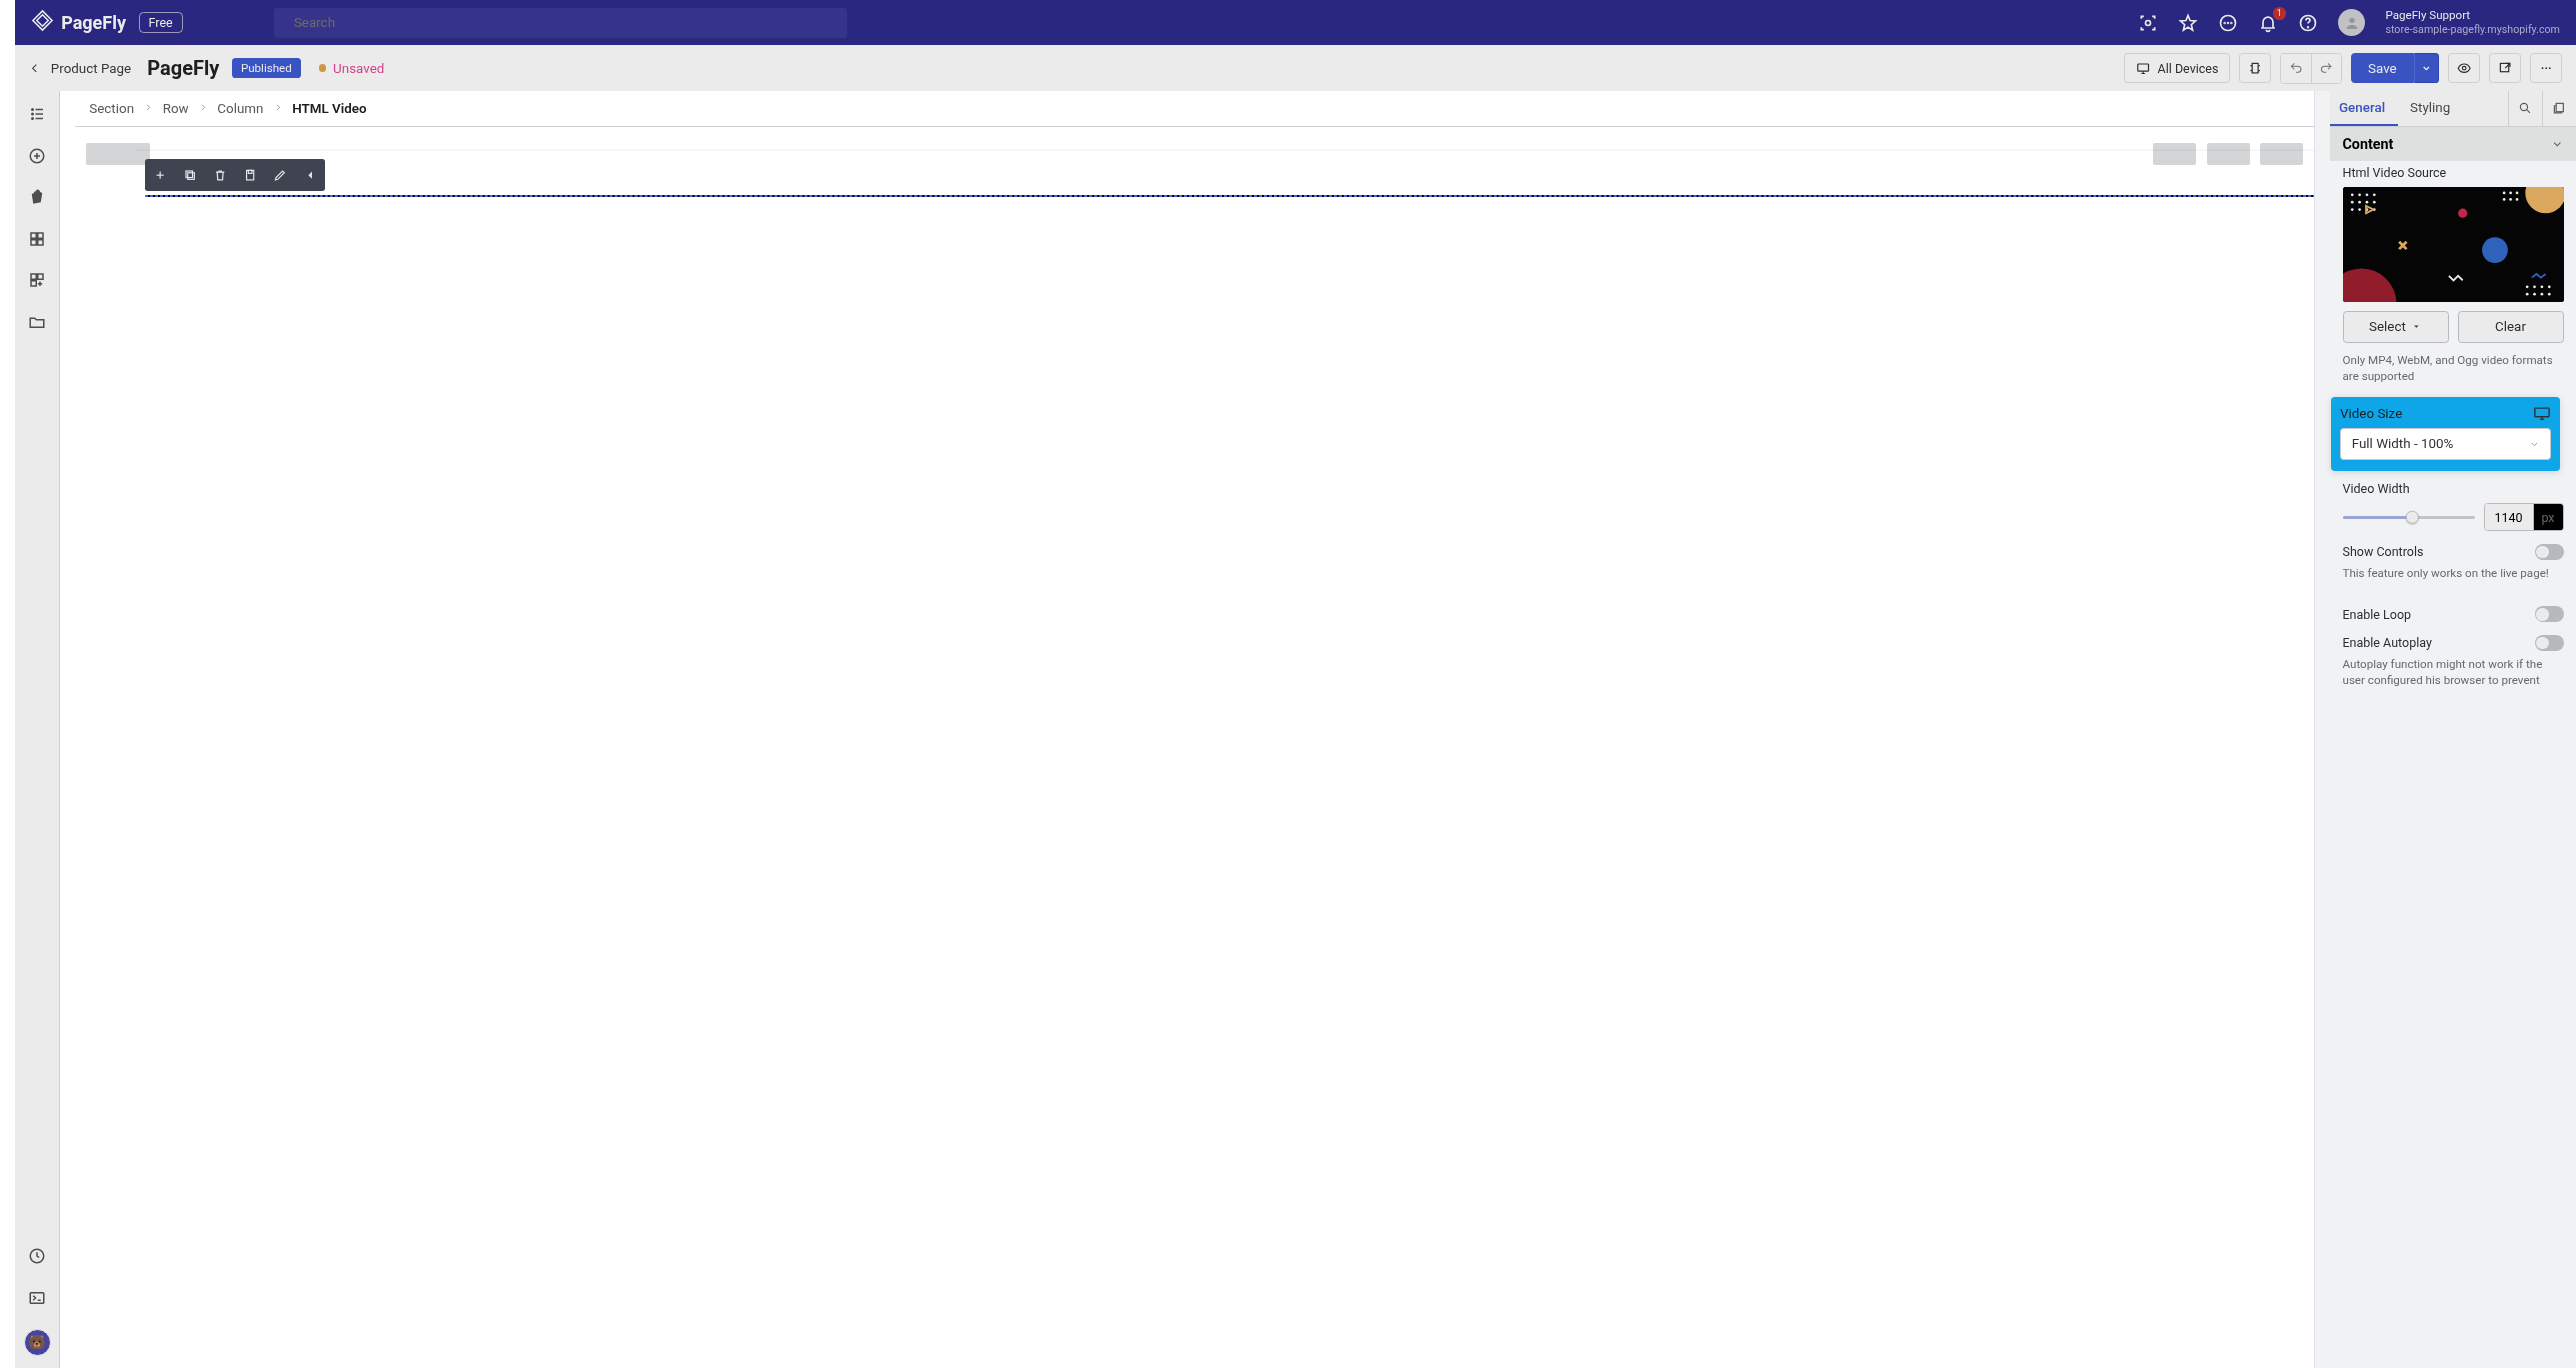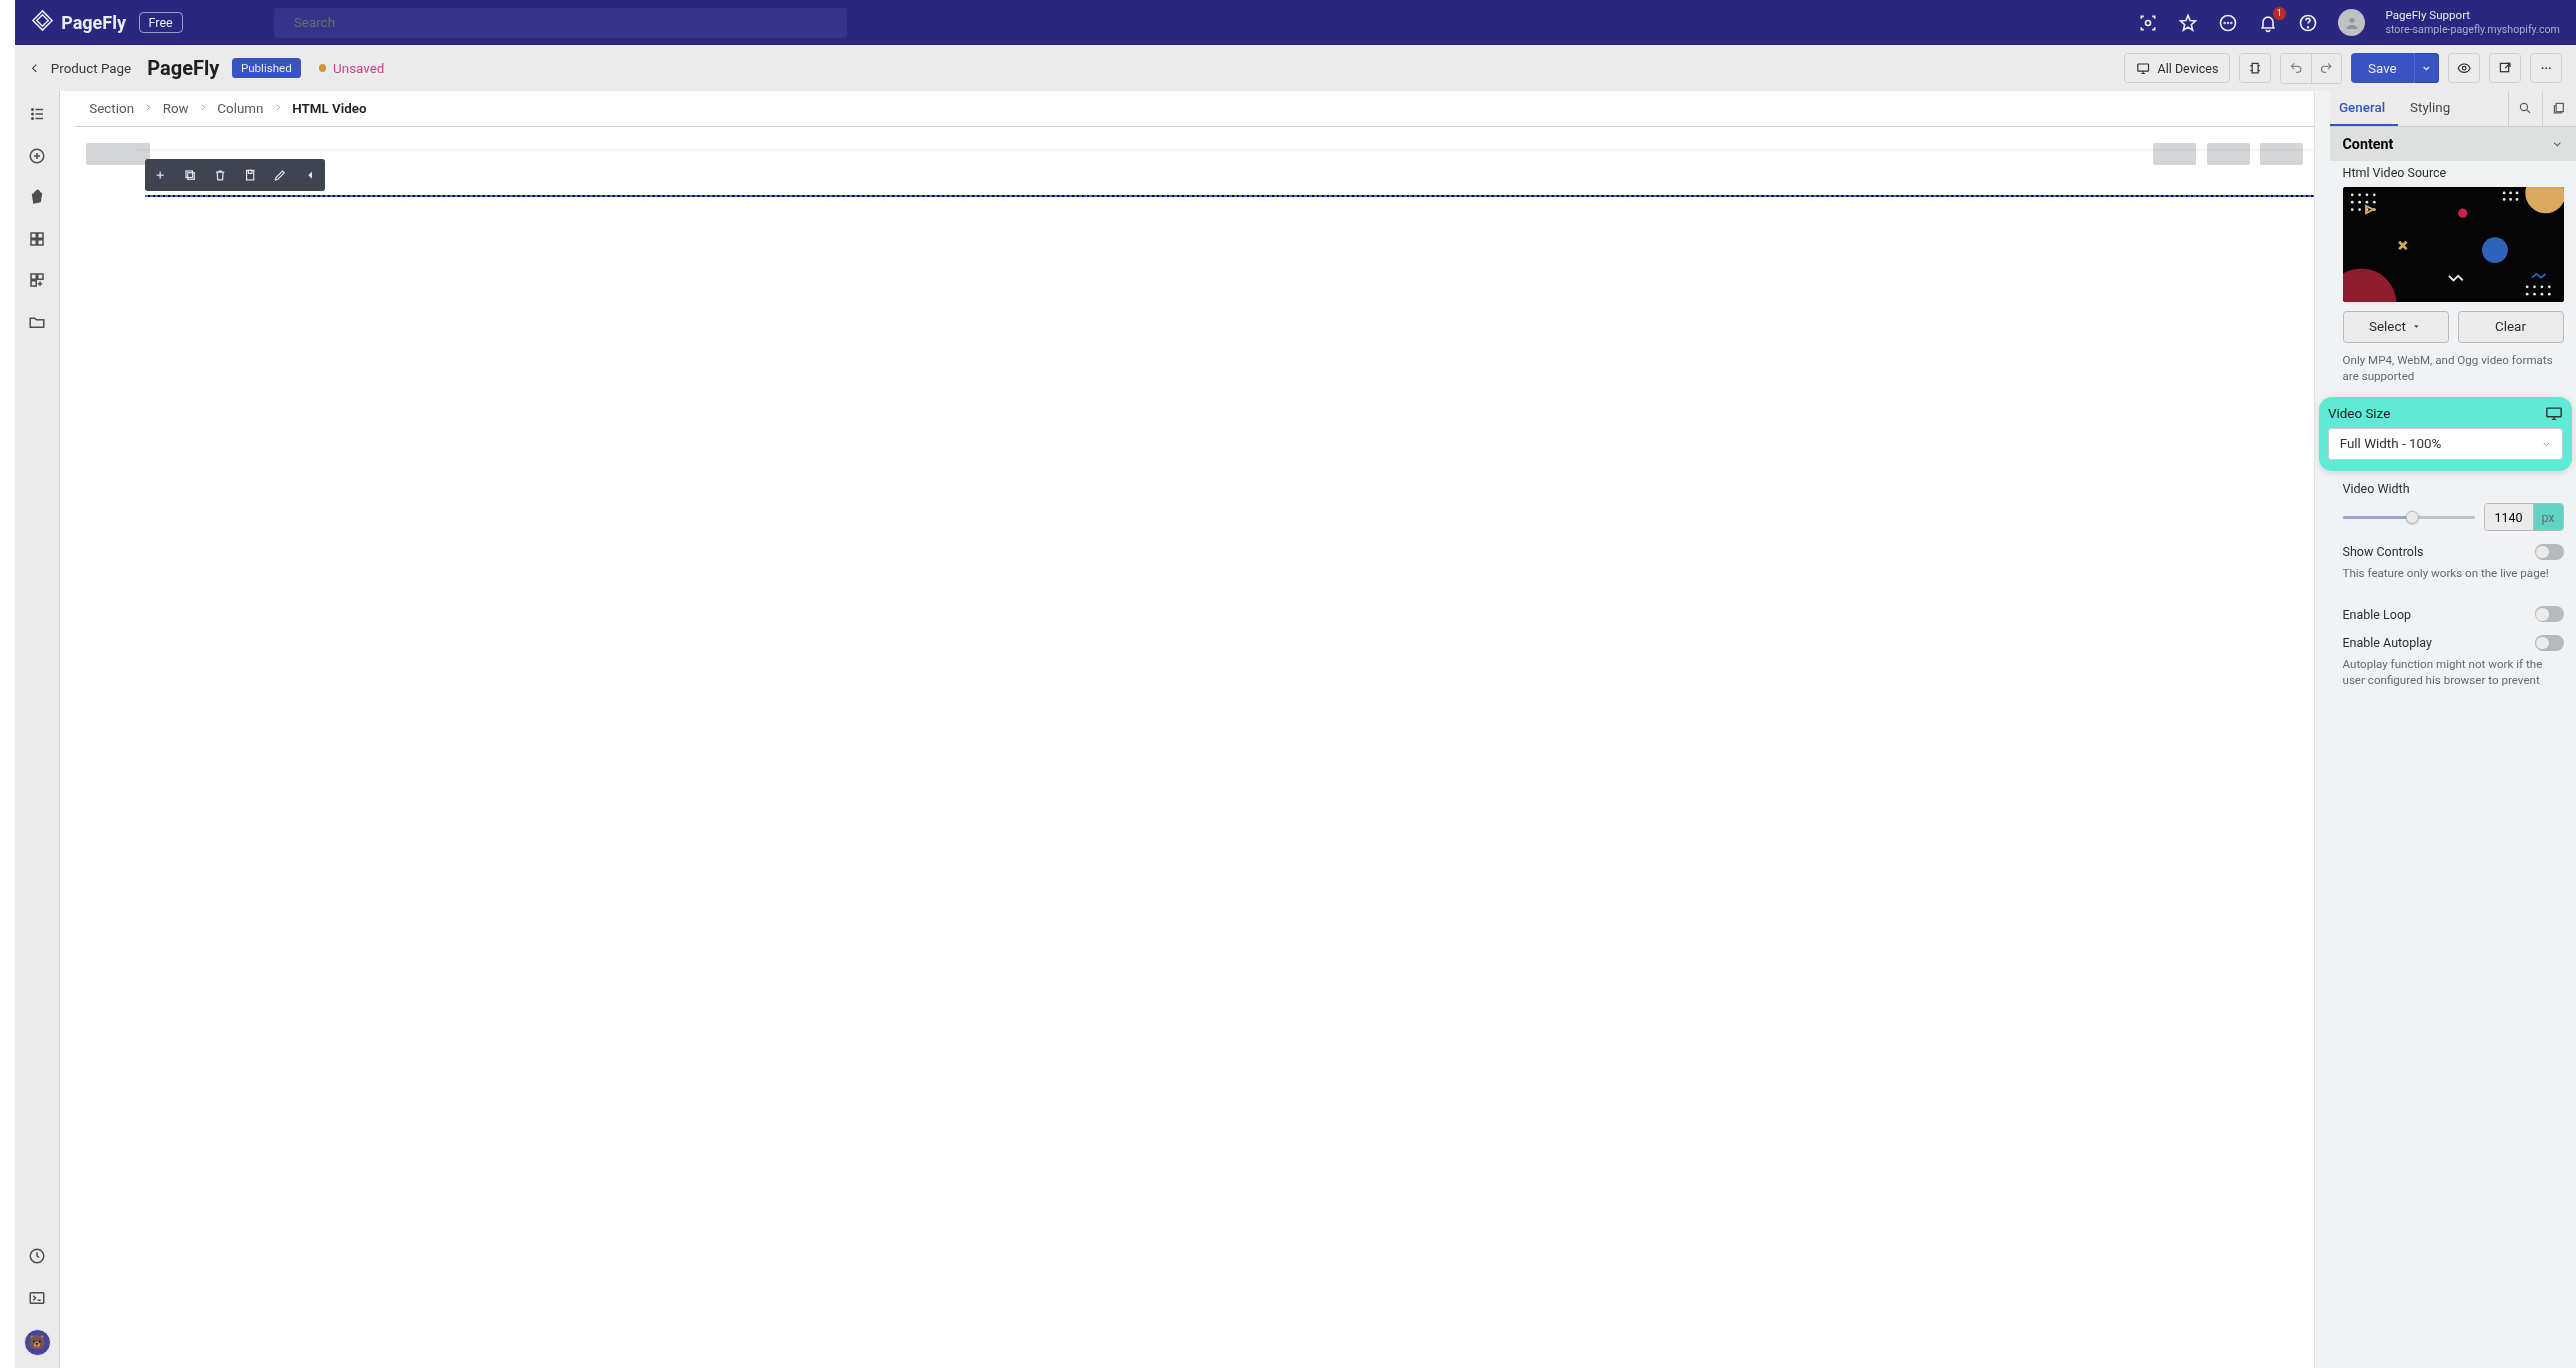--- a/index.html
+++ b/index.html
@@ -95,36 +95,36 @@
 .section-header { padding: 9px 12.5px; font-weight:700; font-size:14.3px; display:flex; align-items:center; justify-content:space-between; background:#F1F2F3; }
 .section-header svg { width:12.5px; height:12.5px; color:#5E6165; }
 .field-label { font-size:12.5px; color:#303236; padding: 3.6px 12.5px 7.2px; }
 .video-thumb { margin: 0 12.5px 9px; height:115px; border-radius:2.7px; background:#050505; position:relative; overflow:hidden; }
 .video-thumb svg { width:100%; height:100%; }
 .btn-row { display:flex; gap:9px; padding: 0 12.5px 9px; }
 .btn-outline { flex:1; height:32px; border:0.9px solid #C5C9CE; background:#fff; border-radius:3.6px; display:flex; align-items:center; justify-content:center; gap:5.4px; font-size:13.4px; cursor:pointer; color:#303236;}
 .help-text { font-size:11.6px; color:#6E7277; padding: 0 12.5px 12.5px; line-height:1.4; }
 
 
-.highlight-card { background:#5eead4; margin: 0 4px; border-radius:13px; box-shadow: 0 1.8px 7.2px rgba(0,0,0,.12); padding: 9px 9px 10.7px; position:relative; z-index:5;}
+.highlight-card { background:#0ea5e9; margin: 0 16px; border-radius:4px; box-shadow: 0 1.8px 7.2px rgba(0,0,0,.12); padding: 9px 9px 10.7px; position:relative; z-index:5;}
 .highlight-card .row1 { display:flex; align-items:center; justify-content:space-between; margin-bottom:7.2px;}
 .highlight-card .row1 span { font-size:13.4px; color:#202223; }
 .device-icon { width:18px; height:14.3px; }
 .select-field { height:32px; border:0.9px solid #C5C9CE; border-radius:3.6px; background:#fff; display:flex; align-items:center; padding: 0 10.7px; font-size:13.4px; color:#303236; justify-content:space-between; cursor:pointer;}
 .select-field svg { width:10.7px; height:10.7px; color:#8C9196; }
 
 .prop { padding: 10.7px 12.5px 0; }
 .prop-label { font-size:12.5px; color:#303236; margin-bottom:7.2px; }
 .slider-row { display:flex; align-items:center; gap:9px; }
 .slider { flex:1; height:3.6px; background:#D2D5D9; border-radius:1.8px; position:relative; }
 .slider .fill { position:absolute; left:0; top:0; bottom:0; width:53%; background:#A7B3E8; border-radius:1.8px; }
 .slider .knob { position:absolute; left:53%; top:50%; transform:translate(-50%,-50%); width:12.5px; height:12.5px; border-radius:50%; background:#fff; border:0.9px solid #C5C9CE; box-shadow:0 0.9px 1.8px rgba(0,0,0,.2);}
 .value-in { display:flex; border:0.9px solid #C5C9CE; border-radius:3.6px; overflow:hidden; }
 .value-in input { width:48px; border:none; text-align:center; font-size:12.5px; outline:none; padding:5.4px 0;}
-.value-in .unit { width:30px; border-left:0.9px solid #C5C9CE; display:flex; align-items:center; justify-content:center; font-size:12.5px; color:#6E7277; background:#5eead4;}
+.value-in .unit { width:30px; border-left:0.9px solid #C5C9CE; display:flex; align-items:center; justify-content:center; font-size:12.5px; color:#6E7277; background:#000000;}
 
 .toggle-row { display:flex; align-items:center; justify-content:space-between; padding: 12.5px 12.5px 0; }
 .toggle-row span { font-size:12.5px; color:#303236; }
 .toggle { width:29px; height:16px; border-radius:8px; background:#C5C9CE; position:relative; cursor:pointer;}
 .toggle::after { content:""; position:absolute; width:12.5px; height:12.5px; background:#fff; border-radius:50%; top:1.8px; left:1.8px; }
 
 
 .app-root { position:relative; width:100%; height:100%; }
 .no-dim { position:relative; z-index:4; }
 

